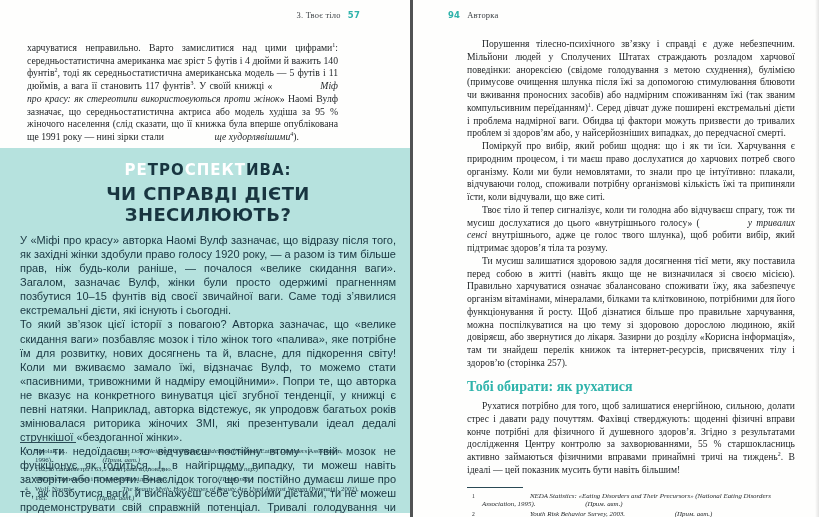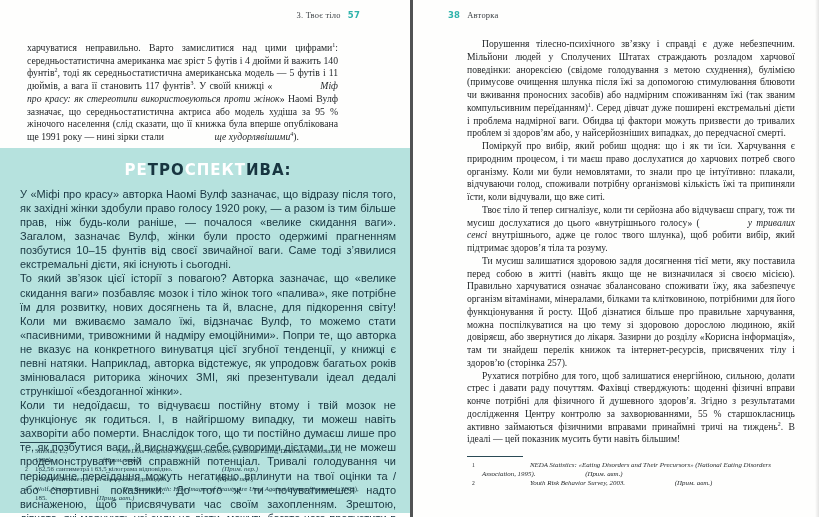--- a/index.html
+++ b/index.html
@@ -77,20 +77,21 @@
     <div class="running-head rh-left">
       <span>3. Твоє тіло</span><span class="pagenum">57</span>
     </div>
 
     <div class="intro"><span>харчуватися неправильно. Варто замислитися над цими цифрами</span><sup>1</sup><span>: середньостатистична американка має зріст 5 футів і 4 дюйми й важить 140 фунтів</span><sup>2</sup><span>, тоді як середньостатистична американська модель — 5 футів і 11 дюймів, а вага її становить 117 фунтів</span><sup>3</sup><span>. У своїй книжці «</span><span class="it">Міф про красу: як стереотипи використовуються проти жінок</span><span>» Наомі Вулф зазначає, що середньостатистична актриса або модель худіша за 95 % жіночого населення (слід сказати, що її книжка була вперше опублікована ще 1991 року — нині зірки стали </span><span class="it">ще худорлявішими</span><sup>4</sup><span>).</span></div>
 
     <div class="retro-box">
       <div class="box-content">
         <div class="box-title">
           <div class="t1"><span class="hl">РЕ</span><span>ТРО</span><span class="hl">СПЕКТ</span><span>ИВА:</span></div>
+          <div class="t2">ЧИ СПРАВДІ ДІЄТИ ЗНЕСИЛЮЮТЬ?</div>
         </div>
         <div class="box-body">
           <p><span>У «Міфі про красу» авторка Наомі Вулф зазначає, що відразу після того, як західні жінки здобули право голосу 1920 року, — а разом із тим більше прав, ніж будь-коли раніше, — почалося «велике скидання ваги». Загалом, зазначає Вулф, жінки були просто одержимі прагненням позбутися 10–15 фунтів від своєї звичайної ваги. Саме тоді з’явилися екстремальні дієти, які існують і сьогодні.</span></p>
           <p><span>То який зв’язок цієї історії з повагою? Авторка зазначає, що «велике скидання ваги» позбавляє мозок і тіло жінок того «палива», яке потрібне їм для розвитку, нових досягнень та й, власне, для підкорення світу! Коли ми вживаємо замало їжі, відзначає Вулф, то можемо стати «пасивними, тривожними й надміру емоційними». Попри те, що авторка не вказує на конкретного винуватця цієї згубної тенденції, у книжці є певні натяки. Наприклад, авторка відстежує, як упродовж багатьох років змінювалася риторика жіночих ЗМІ, які презентували ідеал дедалі стрункішої «бездоганної жінки».</span></p>
           <p><span>Коли ти недоїдаєш, то відчуваєш постійну втому і твій мозок не функціонує як годиться. І, в найгіршому випадку, ти можеш навіть захворіти або померти. Внаслідок того, що ти постійно думаєш лише про те, як позбутися ваги, й виснажуєш себе суворими дієтами, ти не можеш продемонструвати свій справжній потенціал. Тривалі голодування чи періодичне переїдання можуть негативно вплинути на твої оцінки та / або спортивні показники. До того ж ти почуватимешся надто виснаженою, щоб присвячувати час своїм захопленням. Зрештою, дівчата, які марнують усі сили на дієти, можуть багато чого пропустити в житті. Це серйозна підстава для роздумів, еге ж?</span></p>
         </div>
       </div>
 
       <div class="footnotes box-footnotes">
         <div class="fn-rule"></div>
@@ -111,29 +112,30 @@
           <span class="fn-text"><span>Wolf, Naomi, </span><span class="it">The Beauty Myth: How Images of Beauty Are Used Against Women</span><span> (Perennial, 2002), 185. </span><span class="it">(Прим. авт.)</span></span>
         </div>
       </div>
     </div>
   </div>
 
   <div class="divider"></div>
 
   <div class="page page-right">
     <div class="running-head rh-right">
-      <span class="pagenum">38</span><span>Авторка</span>
+      <span class="pagenum">94</span><span>Авторка</span>
     </div>
 
     <div class="rp-body">
       <p><span>Порушення тілесно-психічного зв’язку і справді є дуже небезпечним. Мільйони людей у Сполучених Штатах страждають розладом харчової поведінки: анорексією (свідоме голодування з метою схуднення), булімією (примусове очищення шлунка після їжі за допомогою стимулювання блювоти чи вживання проносних засобів) або надмірним споживанням їжі (так званим компульсивним переїданням)</span><sup>1</sup><span>. Серед дівчат дуже поширені екстремальні дієти і проблема надмірної ваги. Обидва ці фактори можуть призвести до тривалих проблем зі здоров’ям або, у найсерйозніших випадках, до передчасної смерті.</span></p>
       <p><span>Поміркуй про вибір, який робиш щодня: що і як ти їси. Харчування є природним процесом, і ти маєш право дослухатися до харчових потреб свого організму. Коли ми були немовлятами, то знали про це інтуїтивно: плакали, відчуваючи голод, споживали потрібну організмові кількість їжі та припиняли їсти, коли відчували, що вже ситі.</span></p>
-      <p><span>Твоє тіло й тепер сигналізує, коли ти серйозна або відчуваєш спрагу, тож ти мусиш дослухатися до цього «внутрішнього голосу» (</span><span class="it">у тривалих сенсі</span><span> внутрішнього, адже це голос твого шлунка), щоб робити вибір, який підтримає здоров’я тіла та розуму.</span></p>
+      <p><span>Твоє тіло й тепер сигналізує, коли ти голодна або відчуваєш спрагу, тож ти мусиш дослухатися до цього «внутрішнього голосу» (</span><span class="it">у тривалих сенсі</span><span> внутрішнього, адже це голос твого шлунка), щоб робити вибір, який підтримає здоров’я тіла та розуму.</span></p>
       <p><span>Ти мусиш залишатися здоровою задля досягнення тієї мети, яку поставила перед собою в житті (навіть якщо ще не визначилася зі своєю місією). Правильно харчуватися означає збалансовано споживати їжу, яка забезпечує організм вітамінами, мінералами, білками та клітковиною, потрібними для його функціонування й росту. Щоб дізнатися більше про правильне харчування, можна поспілкуватися на цю тему зі здоровою дорослою людиною, якій довіряєш, або звернутися до лікаря. Зазирни до розділу «Корисна інформація», там ти знайдеш перелік книжок та інтернет-ресурсів, присвячених тілу і здоров’ю (сторінка 257).</span></p>
 
+      <h2 class="section-heading">Тобі обирати: як рухатися</h2>
 
       <p><span>Рухатися потрібно для того, щоб залишатися енергійною, сильною, долати стрес і давати раду почуттям. Фахівці стверджують: щоденні фізичні вправи конче потрібні для фізичного й душевного здоров’я. Згідно з результатами дослідження Центру контролю за захворюваннями, 55 % старшокласниць активно займаються фізичними вправами принаймні тричі на тиждень</span><sup>2</sup><span>. В ідеалі — цей показник мусить бути навіть більшим!</span></p>
 
       <div class="footnotes rp-footnotes">
         <div class="fn-rule"></div>
         <div class="fn-row">
           <span class="fn-num">1</span>
           <span class="fn-text"><span class="it">NEDA Statistics: «Eating Disorders and Their Precursors» (National Eating Disorders Association, 1995). </span><span class="it">(Прим. авт.)</span></span>
         </div>
         <div class="fn-row">

